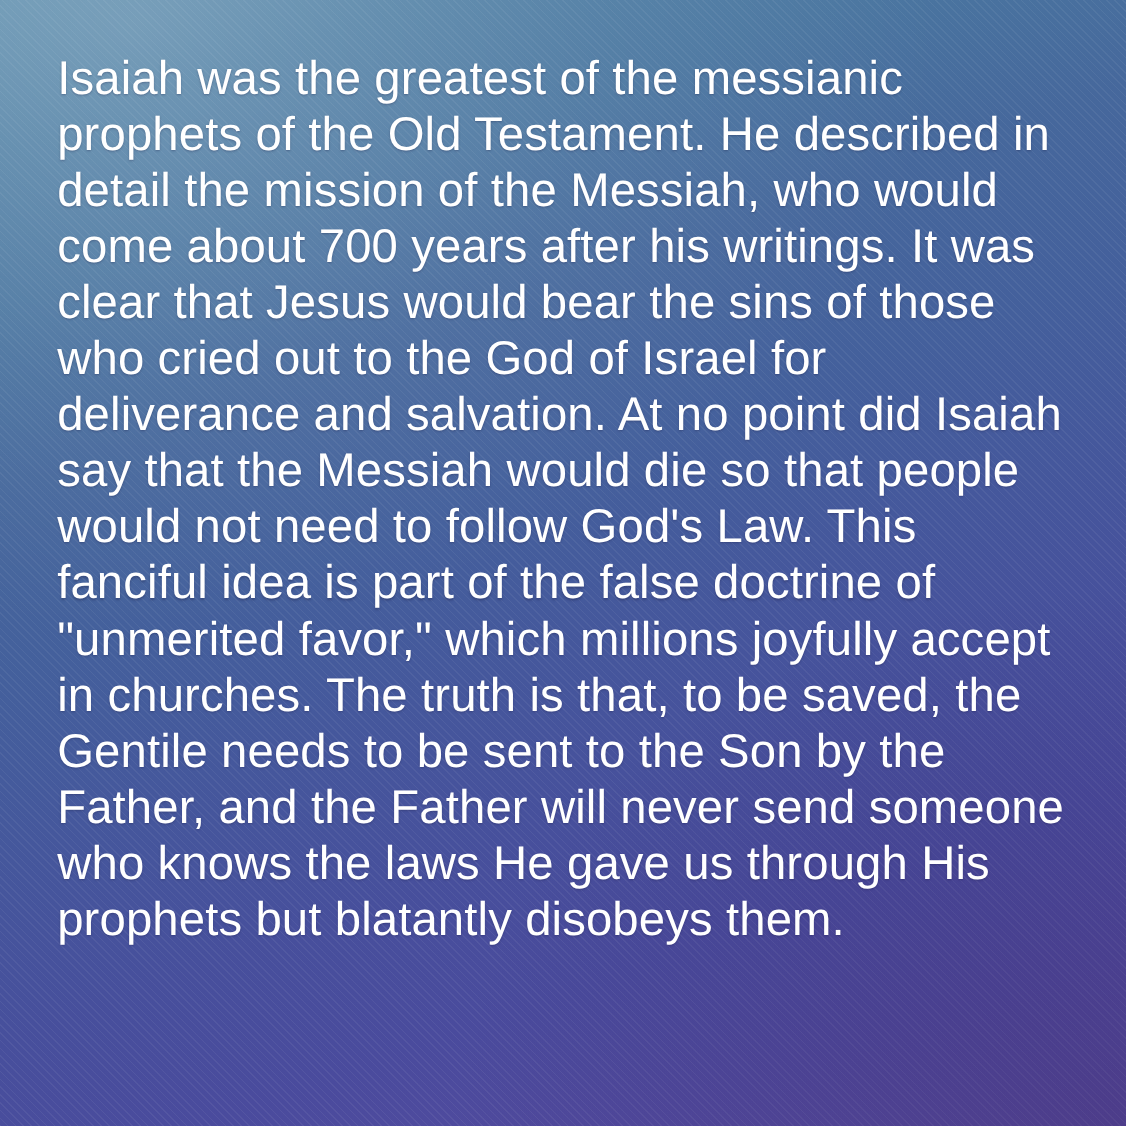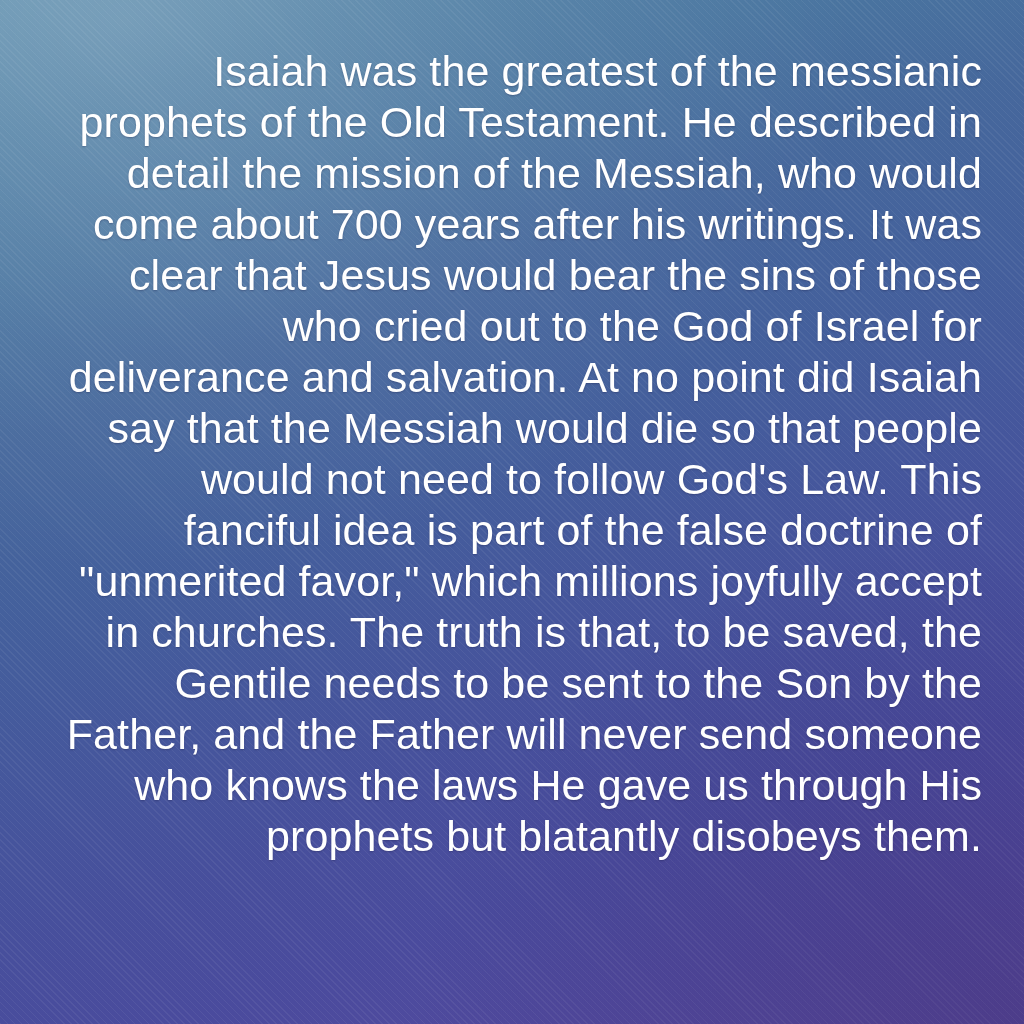--- a/index.html
+++ b/index.html
@@ -23,21 +23,20 @@
         #4f7fa4 10%,
         #4a76a0 20%,
         #46689c 32%,
         #44609c 44%,
         #45579c 56%,
         #474f9c 68%,
         #4a4b9d 78%,
         #514a9e 88%,
         #5b4ca0 100%);
     overflow: hidden;
-    text-align: right;
   }
   
   .slide::before {
     content: "";
     position: absolute;
     inset: 0;
     background-image: repeating-linear-gradient(
       45deg,
       rgba(255,255,255,0.055) 0px,
       rgba(255,255,255,0.055) 1px,

